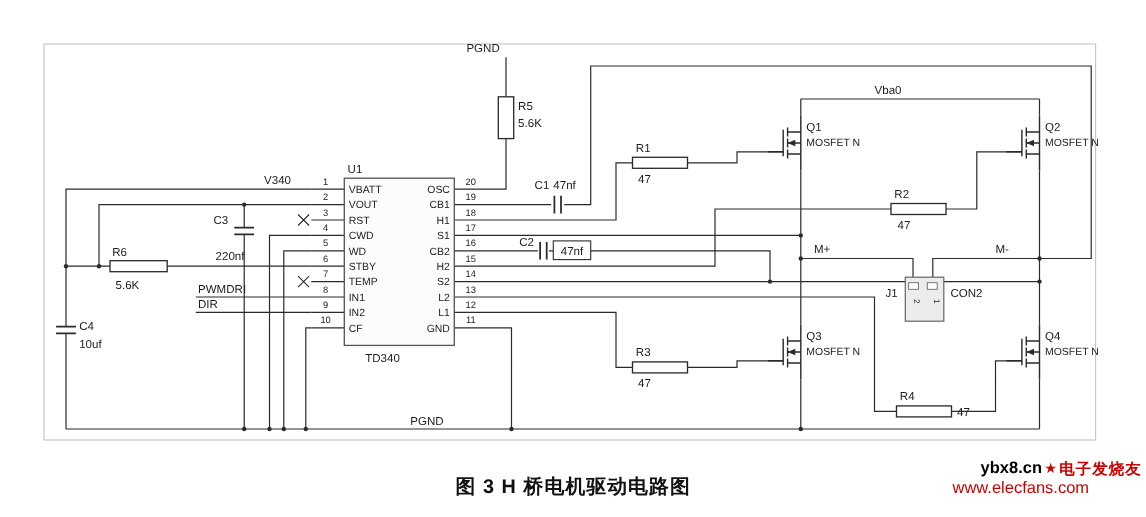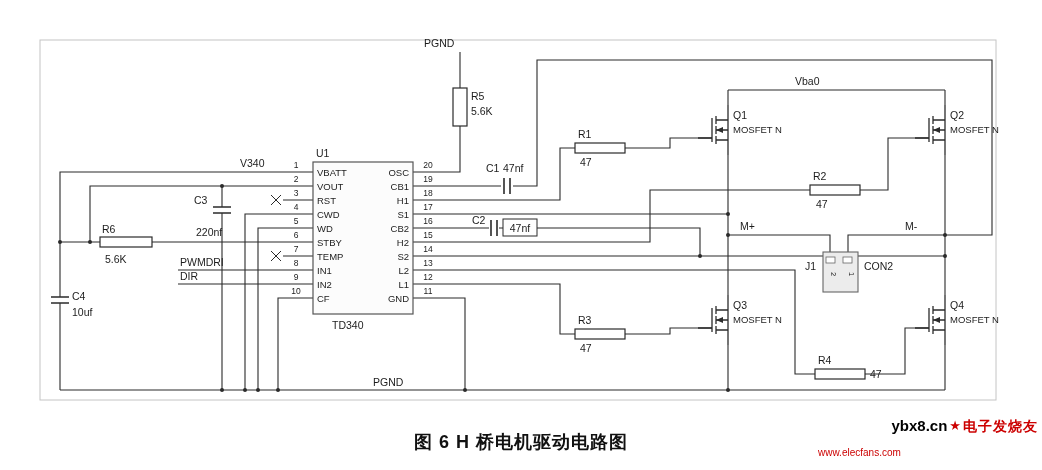--- a/index.html
+++ b/index.html
@@ -17,27 +17,27 @@
   .pin-num{font-size:8.5px;fill:#222;}
   .val{font-size:10.5px;}
   .tiny{font-size:7.5px;}
   .caption{
     position:absolute;left:0;top:430px;width:1042px;
     text-align:center;font-size:18px;font-weight:bold;color:#111;
     letter-spacing:1px;
   }
   .watermark{
     position:absolute;right:4px;top:418px;width:220px;
-    text-align:left;line-height:1.1;
+    text-align:center;line-height:1.1;
   }
   .wm-row{display:flex;align-items:center;justify-content:flex-end;gap:2px;}
   .wm-site{color:#000;font-weight:bold;font-size:15px;}
   .wm-star{color:#cc0000;font-size:13px;}
   .wm-brand{color:#cc0000;font-weight:bold;font-size:14px;letter-spacing:1px;}
-  .wm-url{color:#cc0000;font-size:10px;margin-top:12px;}
+  .wm-url{color:#cc0000;font-size:15px;margin-top:1px;}
 </style>
 </head>
 <body>
 
 <div class="page">
 
 <svg width="1042" height="412" viewBox="0 0 1042 412">
   <defs>
     <g id="nmos">
       <path d="M0 -25 V-14 M0 14 V25 M0 -14 V14 M0 -10 H-12 M0 10 H-12 M0 0 H-12
@@ -215,21 +215,21 @@
   <text class="lbl" x="424" y="47">PGND</text>
   <text class="lbl" x="373" y="386">PGND</text>
   <text class="lbl" x="240" y="167">V340</text>
   <text class="lbl" x="795" y="85">Vba0</text>
   <text class="lbl" x="180" y="266">PWMDRI</text>
   <text class="lbl" x="180" y="280">DIR</text>
   <text class="lbl" x="740" y="230">M+</text>
   <text class="lbl" x="905" y="230">M-</text>
 </svg>
 
-<div class="caption">图 6  H 桥电机驱动电路图</div>
+<div class="caption">图 3  H 桥电机驱动电路图</div>
 
 <div class="watermark">
   <div class="wm-row">
     <span class="wm-site">ybx8.cn</span>
     <span class="wm-star">★</span>
     <span class="wm-brand">电子发烧友</span>
   </div>
   <div class="wm-url">www.elecfans.com</div>
 </div>
 

